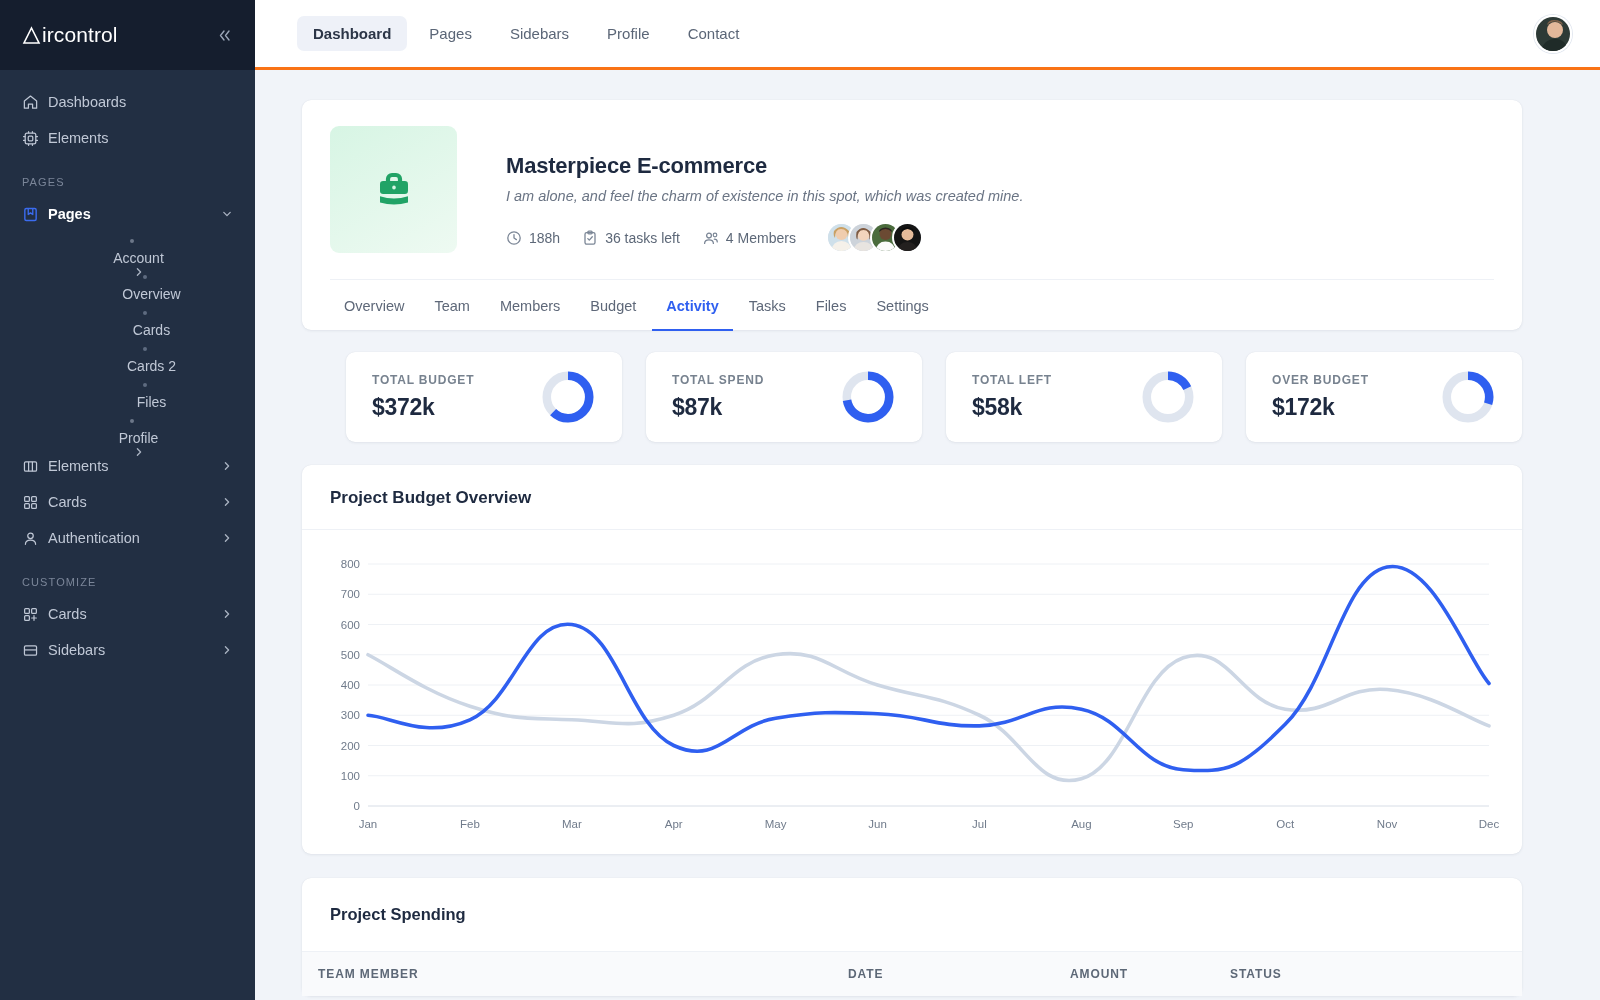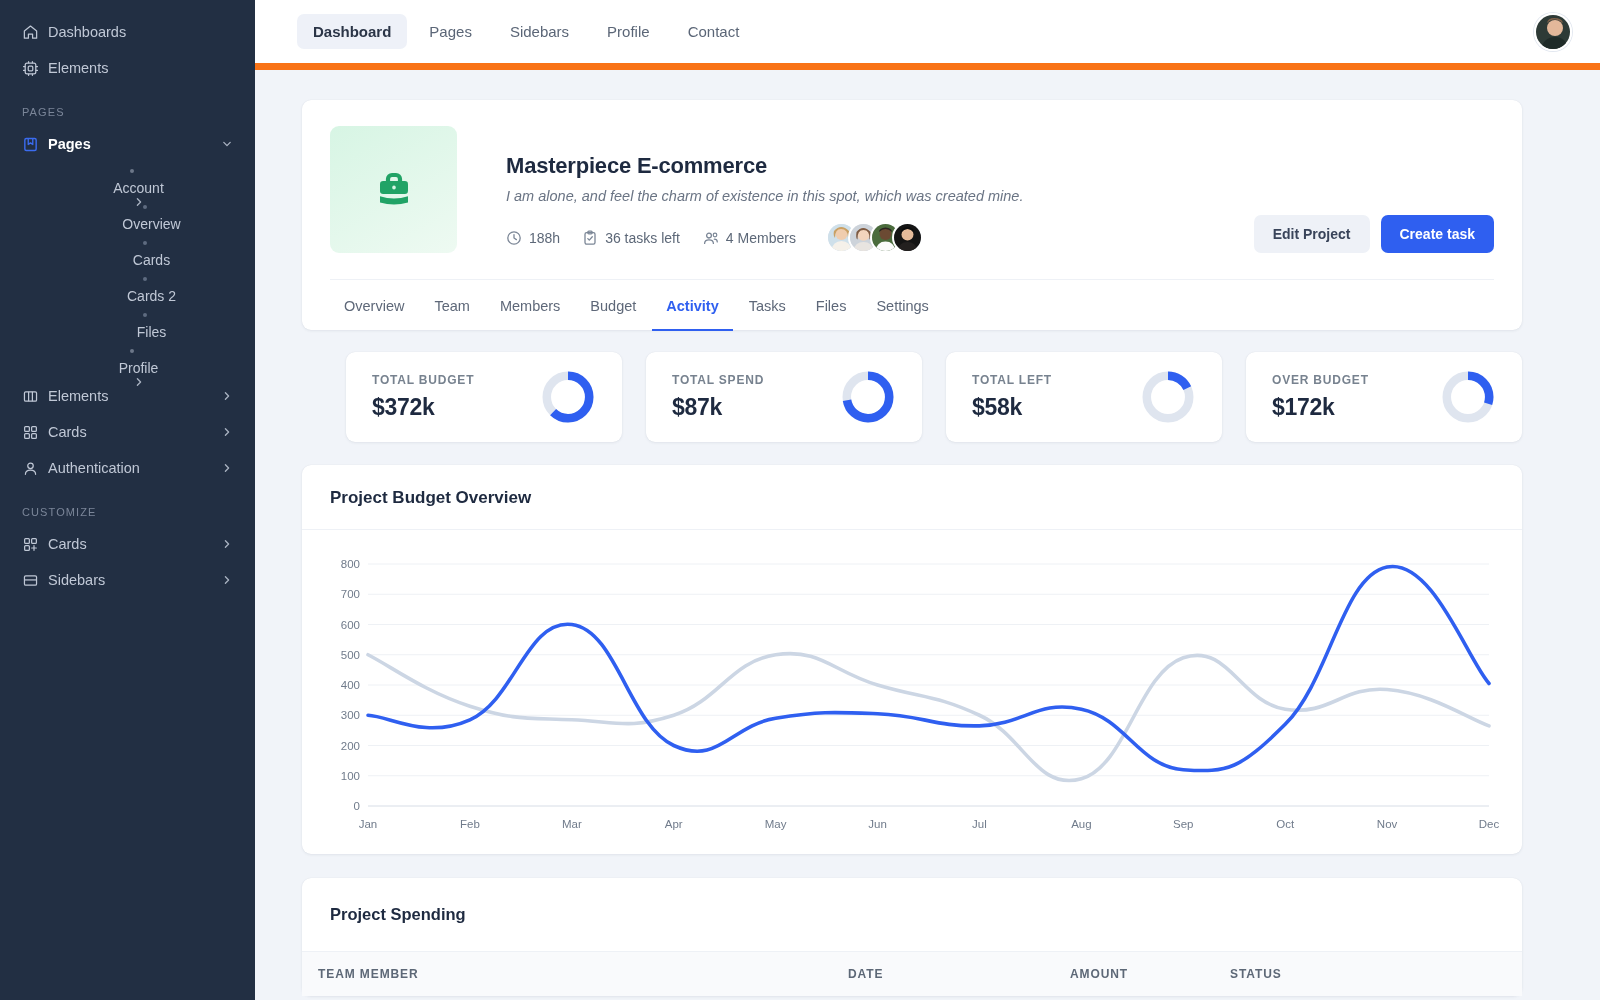--- a/index.html
+++ b/index.html
@@ -47,21 +47,21 @@
     width: 18px; flex: 0 0 18px; display: flex; align-items: center; justify-content: flex-start;
   }
   .sb-sub .sb-item .dot i { width: 4px; height: 4px; background: #6c7789; border-radius: 50%; display: block; }
   .sb-sub2 .sb-item { padding-left: 48px; }
   .sb-sub2 .sb-item .dot i { width: 4px; height: 4px; background: #5e6b80; border-radius: 50%; }
 
   
   .main { flex: 1; height: 1000px; display: flex; flex-direction: column; overflow: hidden; background: #f1f4f9; }
   .topbar {
     height: 70px; background: #ffffff; display: flex; align-items: center;
-    padding: 0 28px 0 42px; border-bottom: 7px solid #f97316; text-align: center;
+    padding: 0 28px 0 42px; border-bottom: 3px solid #f97316; text-align: center;
   }
   .topnav { display: flex; align-items: center; gap: 6px; }
   .topnav a {
     font-size: 15px; color: #5b6677; text-decoration: none;
     padding: 9px 16px; border-radius: 7px; cursor: pointer;
   }
   .topnav a.active { background: #eef1f8; color: #2b3547; font-weight: bold; }
   .topbar-spacer { flex: 1; }
   .avatar-top {
     width: 38px; height: 38px; border-radius: 50%;
@@ -133,20 +133,35 @@
   .th-status { flex: 1; }
 
   svg { display: block; }
 </style>
 </head>
 <body>
 
 <div class="app">
 
   <aside class="sidebar">
+    <div class="sb-head">
+      <div class="sb-logo">
+        <span class="mark">
+          <svg width="19" height="21" viewBox="0 0 19 21">
+              <path d="M9.5 3 L17 18 L2 18 Z" fill="none" stroke="#ffffff" stroke-width="1.6"></path>
+            </svg>
+        </span>
+          <span>ircontrol</span>
+      </div>
+      <div class="sb-collapse">
+        <svg width="17" height="17" viewBox="0 0 17 17">
+            <path d="M8 4 L4.5 8.5 L8 13 M13 4 L9.5 8.5 L13 13" fill="none" stroke="#9aa5b6" stroke-width="1.4" stroke-linecap="round" stroke-linejoin="round"></path>
+          </svg>
+      </div>
+    </div>
 
     <div class="sb-body">
 
       <div class="sb-item">
         <span class="ico">
           <svg width="17" height="17" viewBox="0 0 18 18">
               <path d="M2.5 7.5 L9 2.2 L15.5 7.5 V15 H11.2 V10.6 H6.8 V15 H2.5 Z" fill="none" stroke="currentColor" stroke-width="1.3" stroke-linejoin="round"></path>
             </svg>
         </span>
         <span class="lbl">Dashboards</span>
@@ -414,24 +429,20 @@
                 <div class="av">
                   <svg width="27" height="27" viewBox="0 0 27 27">
                       <rect width="27" height="27" fill="#141414"></rect>
                       <circle cx="13.5" cy="10.5" r="6" fill="#e5bb9a"></circle>
                       <path d="M7 8.5 Q13.5 1.5 20 8.5 Q20.5 4 13.5 3 Q6.5 4 7 8.5Z" fill="#0d0d0d"></path>
                       <path d="M3.5 27 Q5 18 13.5 18 Q22 18 23.5 27Z" fill="#23201f"></path>
                     </svg>
                 </div>
               </div>
             </div>
-          </div>
-          <div class="proj-actions">
-            <button class="btn btn-ghost">Edit Project</button>
-            <button class="btn btn-primary">Create task</button>
           </div>
         </div>
         <div class="proj-tabs">
           <div class="tab">Overview</div>
           <div class="tab">Team</div>
           <div class="tab">Members</div>
           <div class="tab">Budget</div>
           <div class="tab active">Activity</div>
           <div class="tab">Tasks</div>
           <div class="tab">Files</div>

